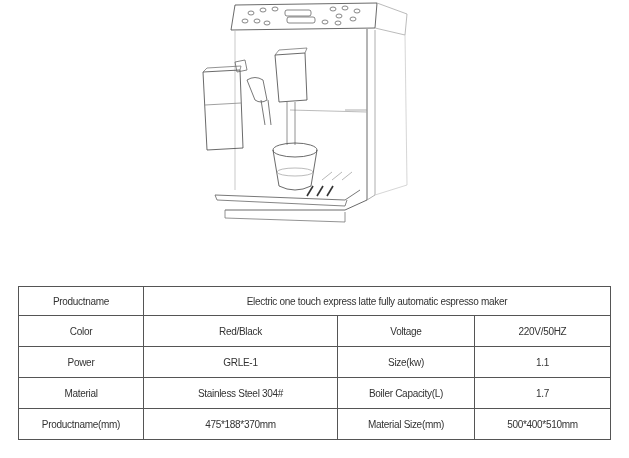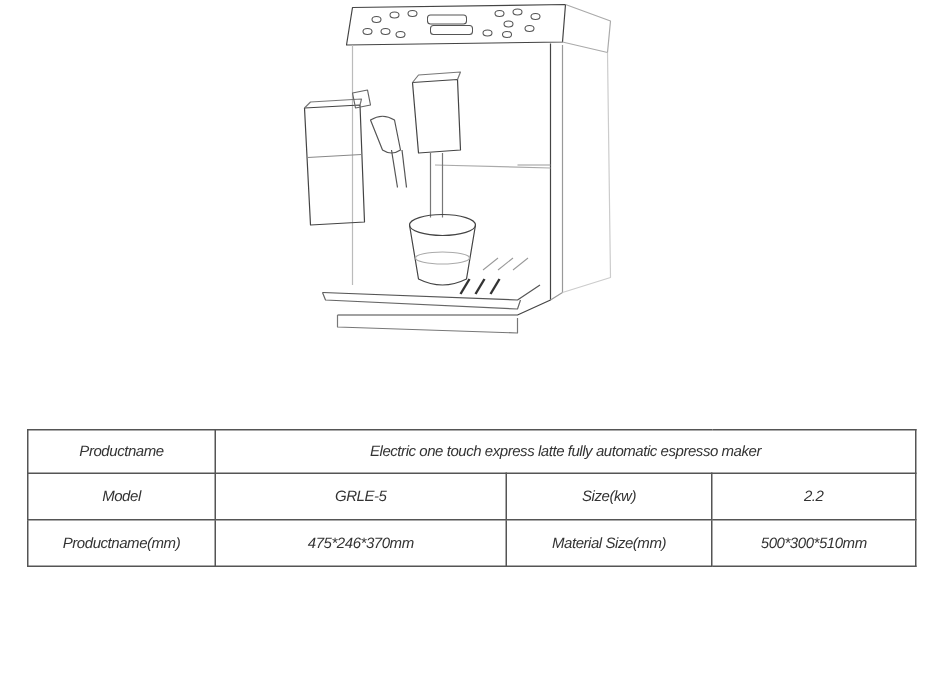--- a/index.html
+++ b/index.html
@@ -3,21 +3,21 @@
   <meta charset="utf-8">
   <style>
     * { box-sizing: border-box; margin: 0; padding: 0; }
     html, body { width: 629px; height: 458px; background: #ffffff; overflow: hidden; }
     body { position: relative; font-family: "Liberation Sans", sans-serif; color: #222; }
     .illustration { position: absolute; left: 195px; top: 0; width: 230px; height: 240px; }
     .illustration svg { width: 230px; height: 240px; display: block; }
     table.spec {
       position: absolute; left: 18px; top: 286px; width: 592px;
       border-collapse: collapse; table-layout: fixed;
-      font-size: 10px; letter-spacing: -0.3px; color: #333; font-style: italic;
+      font-size: 10px; letter-spacing: -0.3px; color: #333;
     }
     table.spec td {
       border: 1px solid #555; text-align: center; vertical-align: middle;
       height: 31px; padding: 0 4px; white-space: nowrap;
     }
     table.spec tr:first-child td { height: 29px; }
     col.c1 { width: 125px; } col.c2 { width: 194px; } col.c3 { width: 137px; } col.c4 { width: 136px; }
   </style>
 </head>
 <body>
@@ -93,25 +93,37 @@
       <col class="c2">
       <col class="c3">
       <col class="c4">
     </colgroup>
   <tbody>
       <tr>
     <td>Productname</td>
     <td colspan="3">Electric one touch express latte fully automatic espresso maker</td>
   </tr>
   <tr>
-    <td>Model</td>
-    <td>GRLE-5</td>
+    <td>Color</td>
+    <td>Red/Black</td>
+    <td>Voltage</td>
+    <td>220V/50HZ</td>
+  </tr>
+  <tr>
+    <td>Power</td>
+    <td>GRLE-1</td>
     <td>Size(kw)</td>
-    <td>2.2</td>
+    <td>1.1</td>
+  </tr>
+  <tr>
+    <td>Material</td>
+    <td>Stainless Steel 304#</td>
+    <td>Boiler Capacity(L)</td>
+    <td>1.7</td>
   </tr>
   <tr>
     <td>Productname(mm)</td>
-    <td>475*246*370mm</td>
+    <td>475*188*370mm</td>
     <td>Material Size(mm)</td>
-    <td>500*300*510mm</td>
+    <td>500*400*510mm</td>
   </tr>
 </tbody>
   </table>
 
 </body></html>

